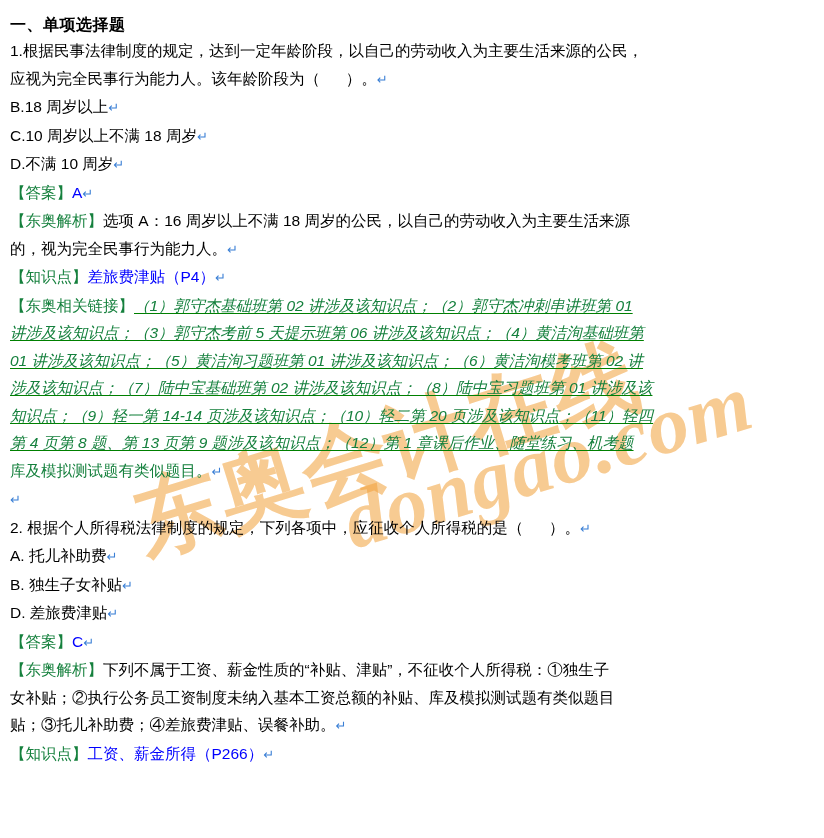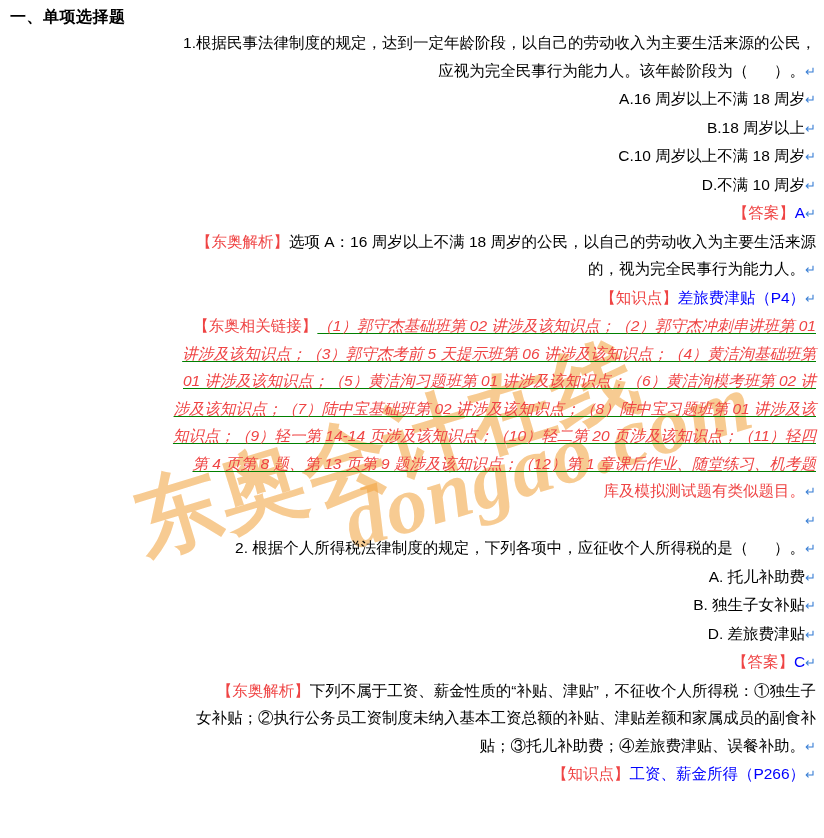--- a/index.html
+++ b/index.html
@@ -65,54 +65,54 @@
     line-height: 27.5px;
     white-space: pre-wrap;
     word-break: break-all;
   }
   .hdr {
     font-weight: bold;
     font-size: 16px;
     letter-spacing: 0.5px;
     line-height: 25px;
     padding-left: 2px;
+    margin-top: 8px;
   }
   .blk { color: #000000; }
-  .red { color: #ef4444; }
+  .red { color: #15803d; }
   .blue { color: #0000ff; }
   .u-grn {
     text-decoration: underline;
     text-decoration-color: #008000;
     text-underline-offset: 2px;
     font-style: italic;
   }
   .pilcrow {
     color: #3a7fd5;
     font-size: 13px;
   }
-  .q-body { padding-left: 2px; text-align: right; }
+  .q-body { padding-left: 2px; }
 </style>
 </head>
 <body>
 
 <div class="page">
 
   <div class="watermark">
     <div class="wm-text wm-cn">东奥会计在线</div>
     <div class="wm-text wm-en">dongao.com</div>
   </div>
 
   <div class="content">
 
     <div class="line hdr blk">一、单项选择题</div>
 
     <div class="line blk q-body">1.根据民事法律制度的规定，达到一定年龄阶段，以自己的劳动收入为主要生活来源的公民，</div>
     <div class="line blk q-body"><span>应视为完全民事行为能力人。该年龄阶段为（      ）。</span><span class="pilcrow">↵</span></div>
 
-    <div class="line blk q-body"><span>A.16 周岁以上不满 18 周岁</span><span class="pilcrow">↵</span></div>
     <div class="line blk q-body"><span>B.18 周岁以上</span><span class="pilcrow">↵</span></div>
     <div class="line blk q-body"><span>C.10 周岁以上不满 18 周岁</span><span class="pilcrow">↵</span></div>
     <div class="line blk q-body"><span>D.不满 10 周岁</span><span class="pilcrow">↵</span></div>
 
     <div class="line q-body"><span class="red">【答案】</span><span class="blue">A</span><span class="pilcrow">↵</span></div>
 
     <div class="line q-body"><span class="red">【东奥解析】</span><span class="blk">选项 A：16 周岁以上不满 18 周岁的公民，以自己的劳动收入为主要生活来源</span></div>
     <div class="line blk q-body"><span>的，视为完全民事行为能力人。</span><span class="pilcrow">↵</span></div>
 
     <div class="line q-body"><span class="red">【知识点】</span><span class="blue">差旅费津贴（P4）</span><span class="pilcrow">↵</span></div>
@@ -129,19 +129,19 @@
 
     <div class="line blk q-body"><span>2. 根据个人所得税法律制度的规定，下列各项中，应征收个人所得税的是（      ）。</span><span class="pilcrow">↵</span></div>
 
     <div class="line blk q-body"><span>A. 托儿补助费</span><span class="pilcrow">↵</span></div>
     <div class="line blk q-body"><span>B. 独生子女补贴</span><span class="pilcrow">↵</span></div>
     <div class="line blk q-body"><span>D. 差旅费津贴</span><span class="pilcrow">↵</span></div>
 
     <div class="line q-body"><span class="red">【答案】</span><span class="blue">C</span><span class="pilcrow">↵</span></div>
 
     <div class="line q-body"><span class="red">【东奥解析】</span><span class="blk">下列不属于工资、薪金性质的“补贴、津贴”，不征收个人所得税：①独生子</span></div>
-    <div class="line blk q-body"><span>女补贴；②执行公务员工资制度未纳入基本工资总额的补贴、津贴差额和家属成员的副食补</span></div>
+    <div class="line blk q-body"><span>女补贴；②执行公务员工资制度未纳入基本工资总额的补贴、库及模拟测试题有类似题目</span></div>
     <div class="line blk q-body"><span>贴；③托儿补助费；④差旅费津贴、误餐补助。</span><span class="pilcrow">↵</span></div>
 
     <div class="line q-body"><span class="red">【知识点】</span><span class="blue">工资、薪金所得（P266）</span><span class="pilcrow">↵</span></div>
 
   </div>
 </div>
 
 </body></html>

